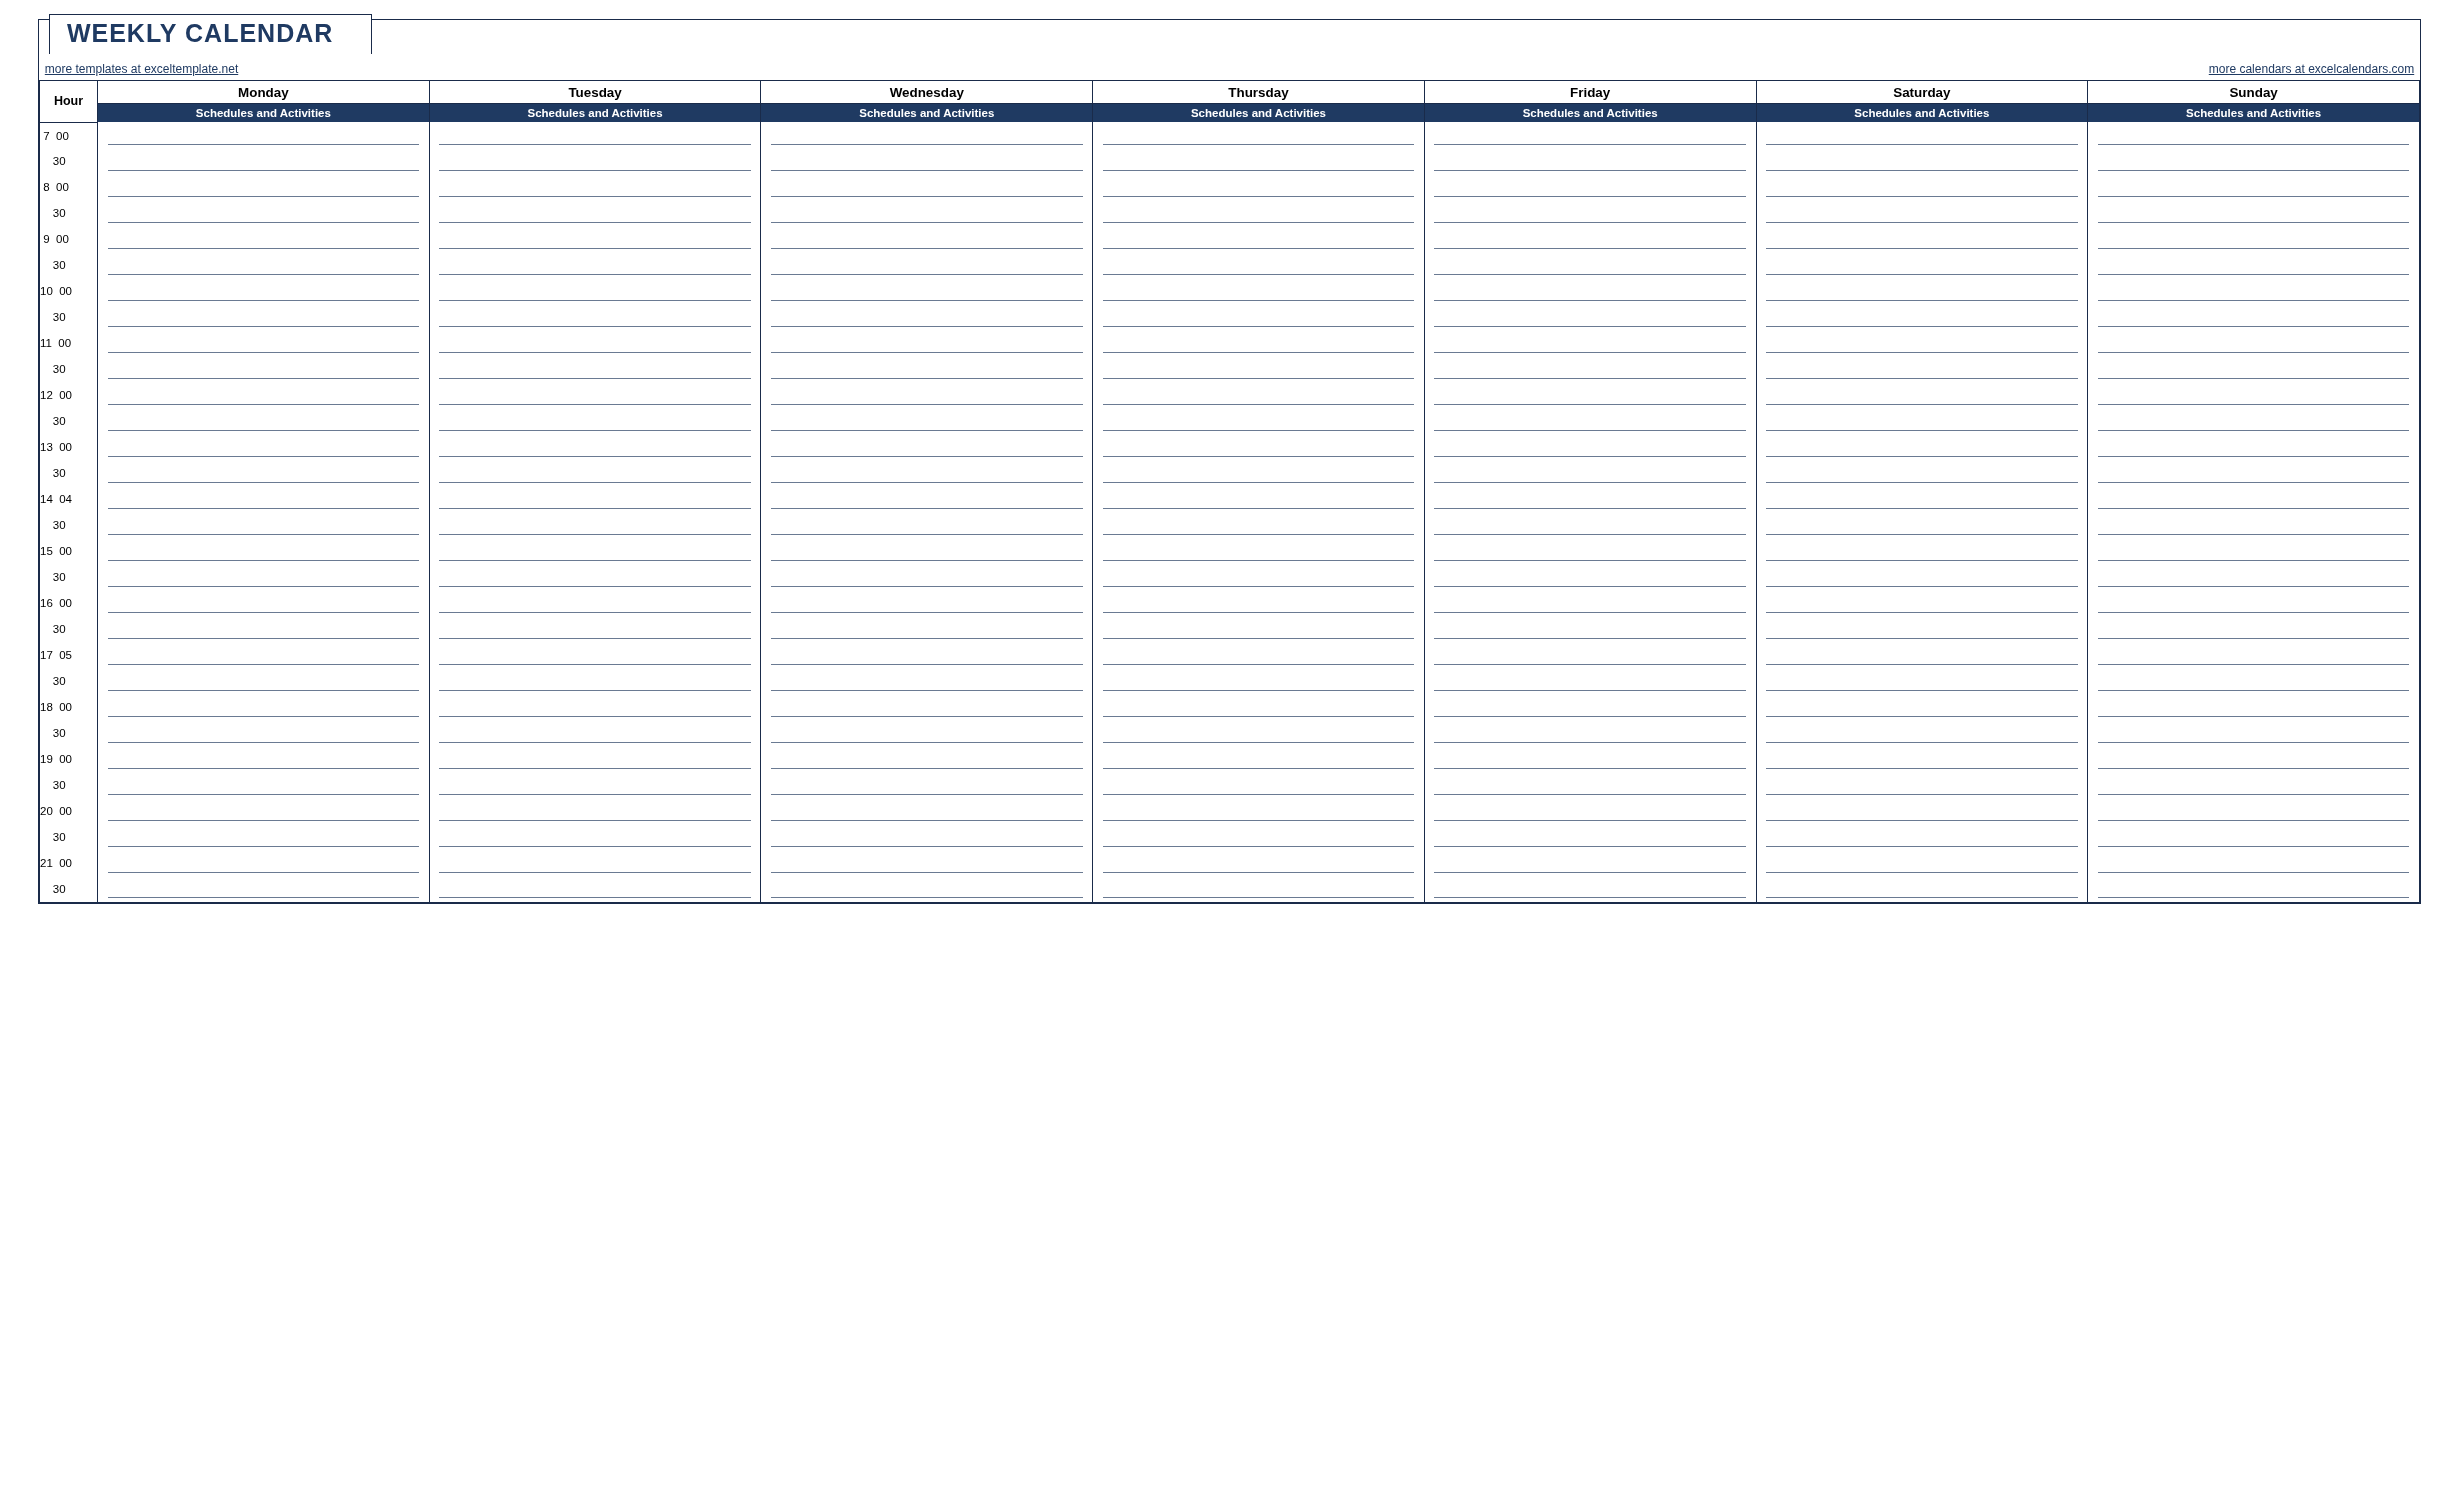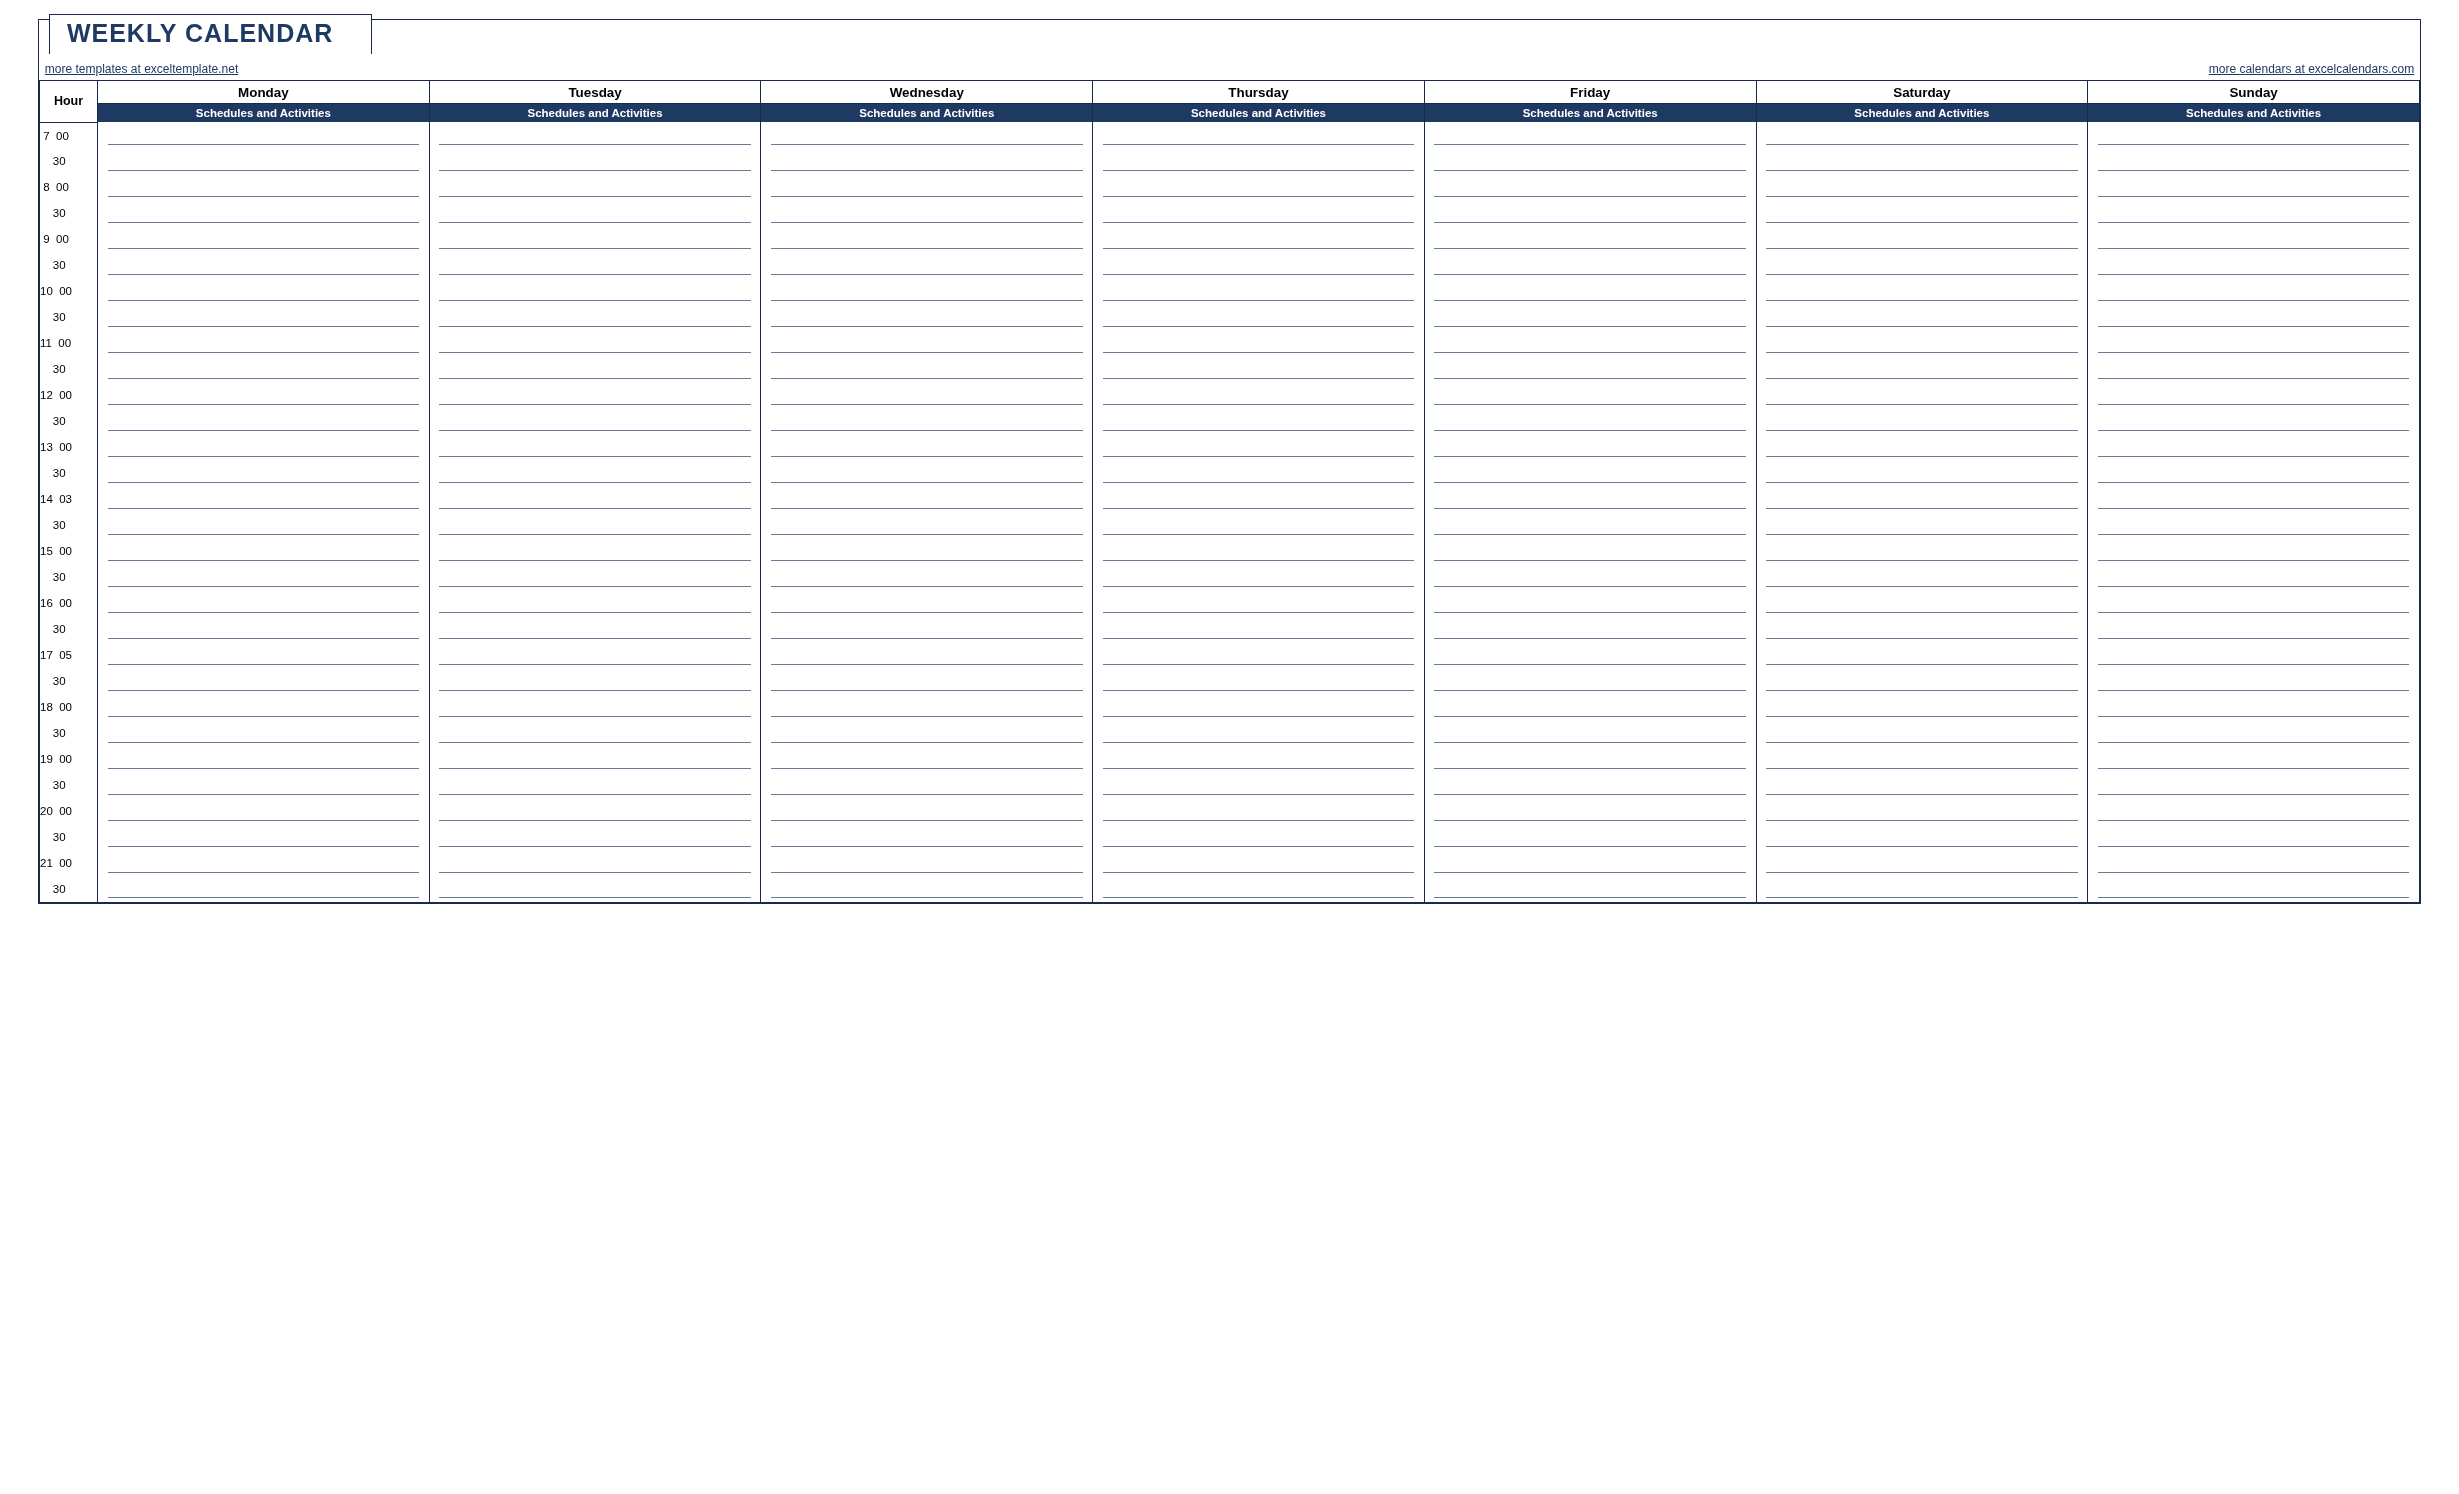--- a/index.html
+++ b/index.html
@@ -474,21 +474,21 @@
             <div class="slot-line"></div>
           </td>
           <td class="slot-cell">
             <div class="slot-line"></div>
           </td>
           <td class="slot-cell">
             <div class="slot-line"></div>
           </td>
         </tr>
         <tr>
-          <td class="time-cell">14  03</td>
+          <td class="time-cell">14  04</td>
           <td class="slot-cell">
             <div class="slot-line"></div>
           </td>
           <td class="slot-cell">
             <div class="slot-line"></div>
           </td>
           <td class="slot-cell">
             <div class="slot-line"></div>
           </td>
           <td class="slot-cell">

